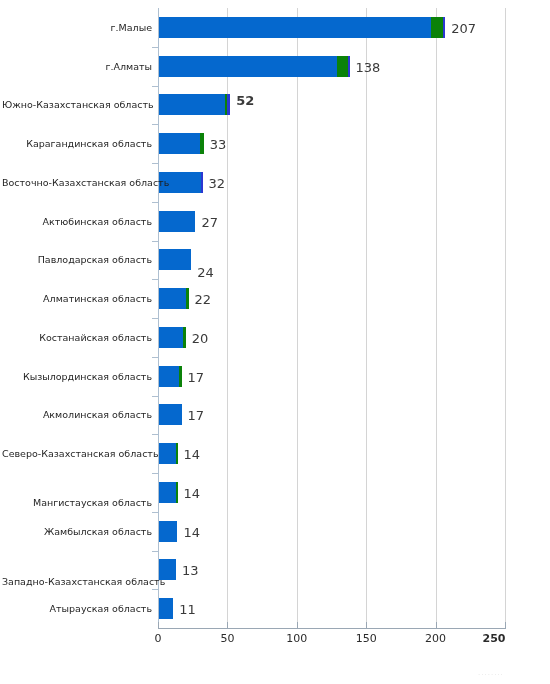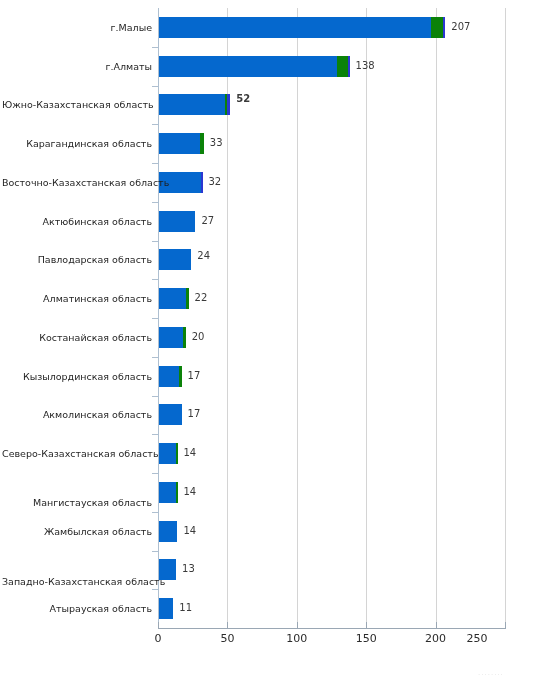--- a/index.html
+++ b/index.html
@@ -97,21 +97,21 @@
     top: 0;
     height: 21px;
   }
   .seg.small  { background: #0568ce; }
   .seg.medium { background: #0b8209; }
   .seg.large  { background: #2b37d2; }
 
   .bar-total-label {
     position: absolute;
     top: 4px;
-    font-size: 10px;
+    font-size: 13px;
     color: #3a3a3a;
     white-space: nowrap;
   }
 
   .cat-label {
     position: absolute;
     right: 0;
     width: 150px;
     text-align: right;
     font-size: 9.5px;
@@ -214,21 +214,21 @@
           <div class="seg large" style="left: 43.028px; width: 2px;"></div>
         </div>
         <div class="bar-total-label" style="left: 50.416px; top: 167.875px;">32</div>
         <div class="bar-row" style="top: 202.625px;">
           <div class="seg small" style="left: 0px; width: 37.476px;"></div>
         </div>
         <div class="bar-total-label" style="left: 43.476px; top: 206.625px;">27</div>
         <div class="bar-row" style="top: 241.375px;">
           <div class="seg small" style="left: 0px; width: 33.312px;"></div>
         </div>
-        <div class="bar-total-label" style="left: 39.312px; top: 242px;">24</div>
+        <div class="bar-total-label" style="left: 39.312px; top: 257px;">24</div>
         <div class="bar-row" style="top: 280.125px;">
           <div class="seg small" style="left: 0px; width: 27.76px;"></div>
           <div class="seg medium" style="left: 27.76px; width: 2.776px;"></div>
         </div>
         <div class="bar-total-label" style="left: 36.536px; top: 284.125px;">22</div>
         <div class="bar-row" style="top: 318.875px;">
           <div class="seg small" style="left: 0px; width: 24.984px;"></div>
           <div class="seg medium" style="left: 24.984px; width: 2.776px;"></div>
         </div>
         <div class="bar-total-label" style="left: 33.76px; top: 322.875px;">20</div>
@@ -342,18 +342,18 @@
       <div class="x-tick-label" style="left: 158px;">0</div>
       <div class="x-tick" style="left: 227.4px;"></div>
       <div class="x-tick-label" style="left: 227.4px;">50</div>
       <div class="x-tick" style="left: 296.8px;"></div>
       <div class="x-tick-label" style="left: 296.8px;">100</div>
       <div class="x-tick" style="left: 366.2px;"></div>
       <div class="x-tick-label" style="left: 366.2px;">150</div>
       <div class="x-tick" style="left: 435.6px;"></div>
       <div class="x-tick-label" style="left: 435.6px;">200</div>
       <div class="x-tick" style="left: 505px;"></div>
-      <div class="x-tick-label" style="left: 477px;">250</div>
+      <div class="x-tick-label" style="left: 494px; font-weight: bold;">250</div>
     </div>
 
 
   <div class="watermark">........</div>
 </div>
 
 </body></html>

